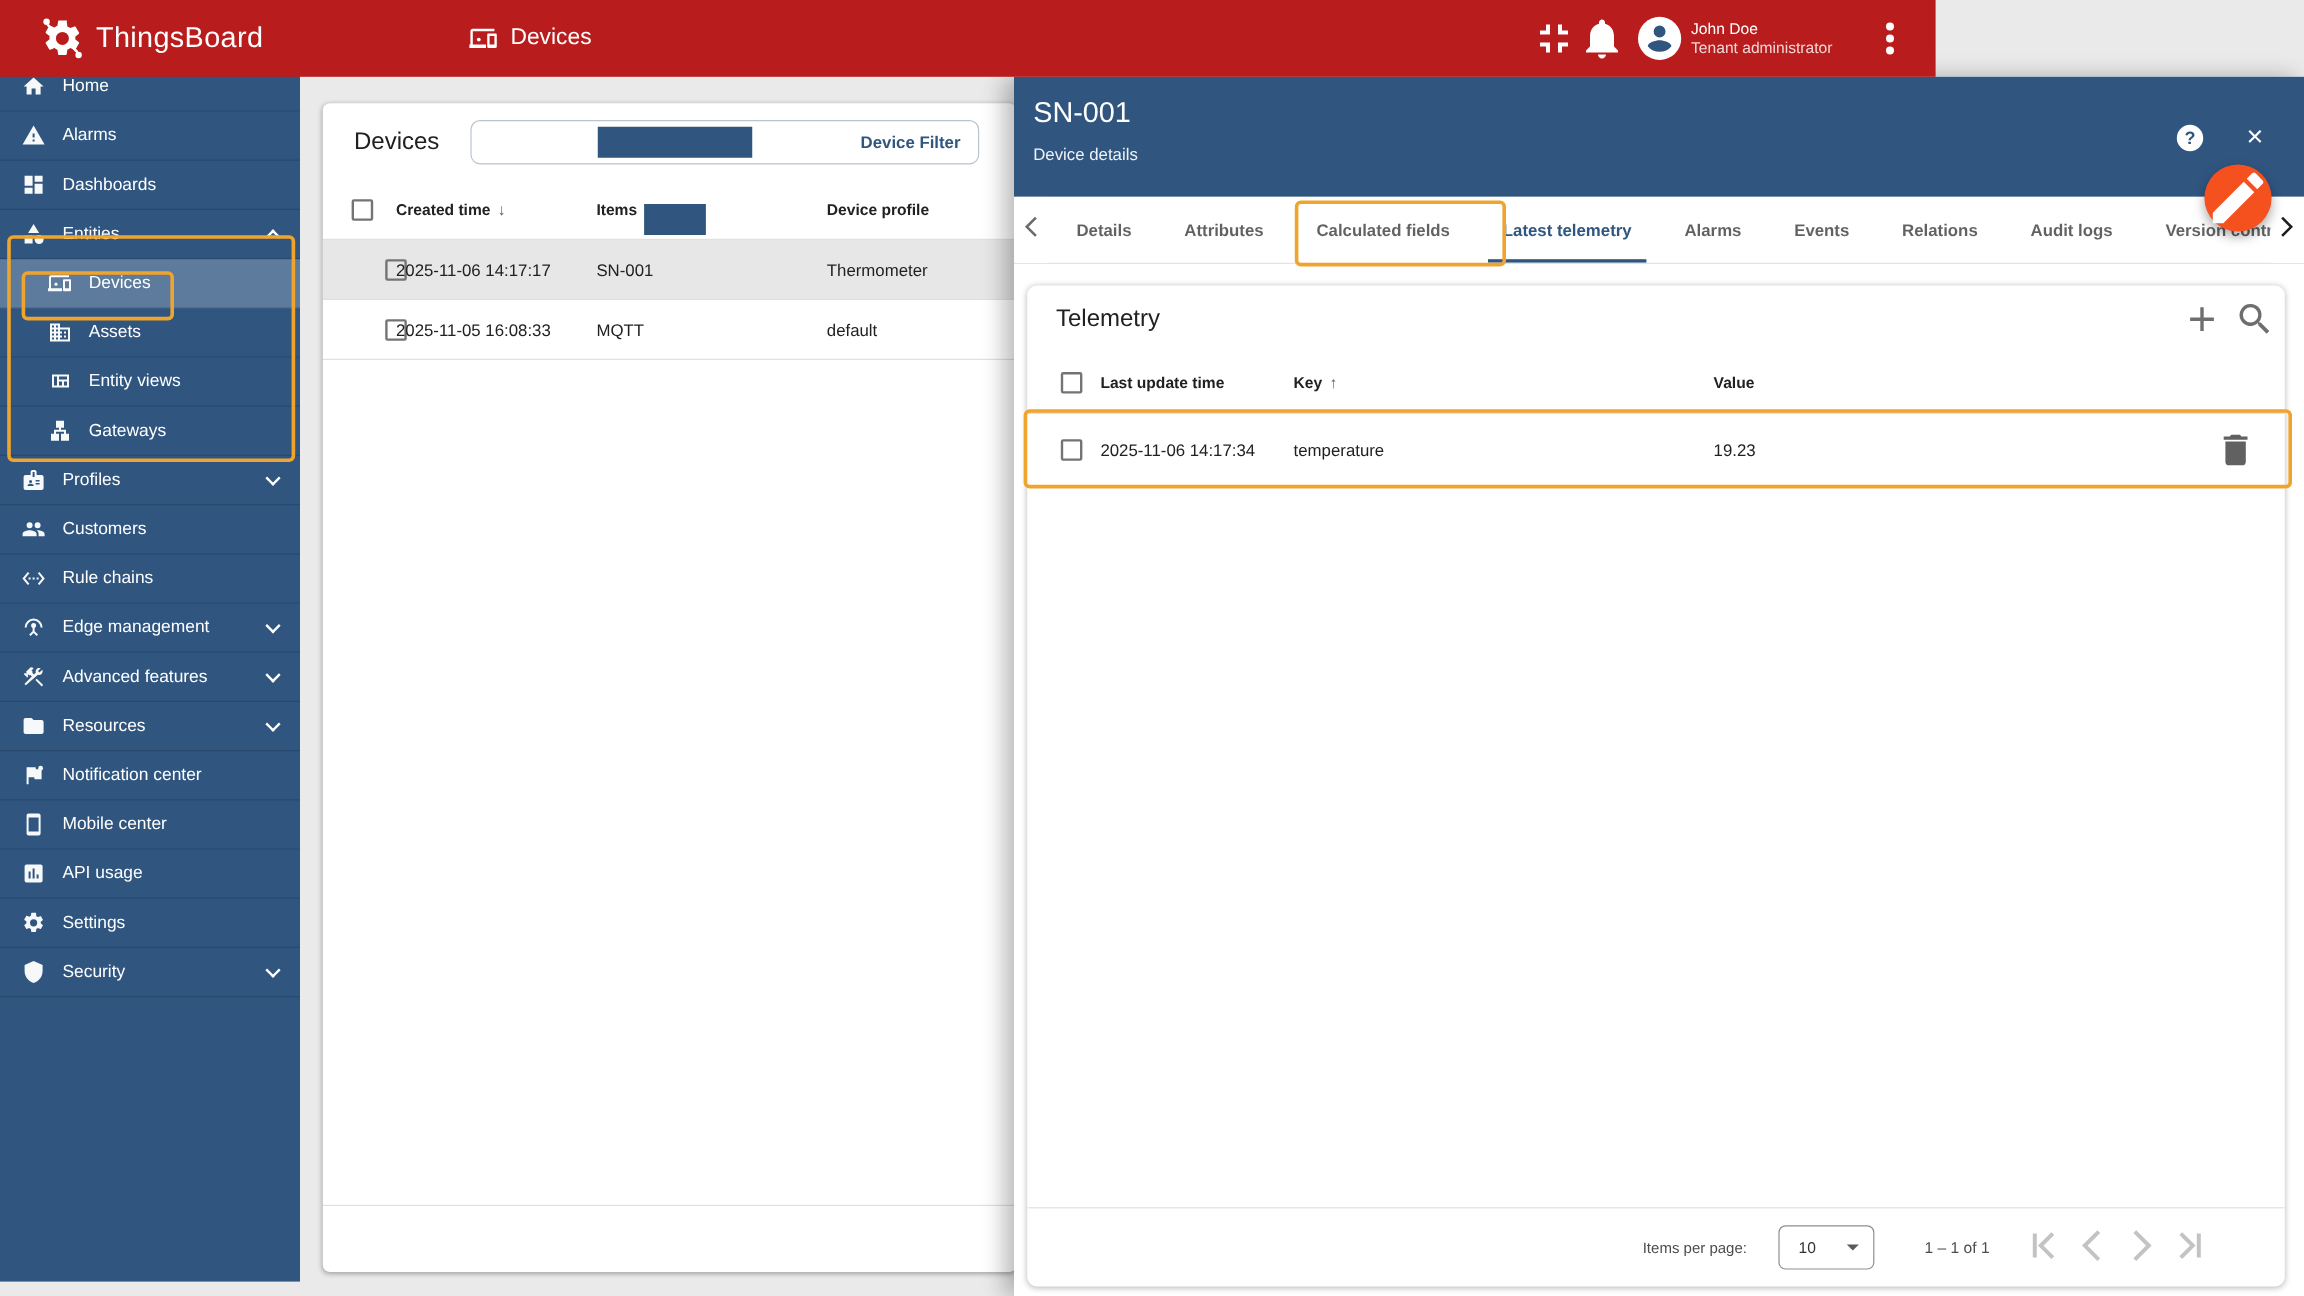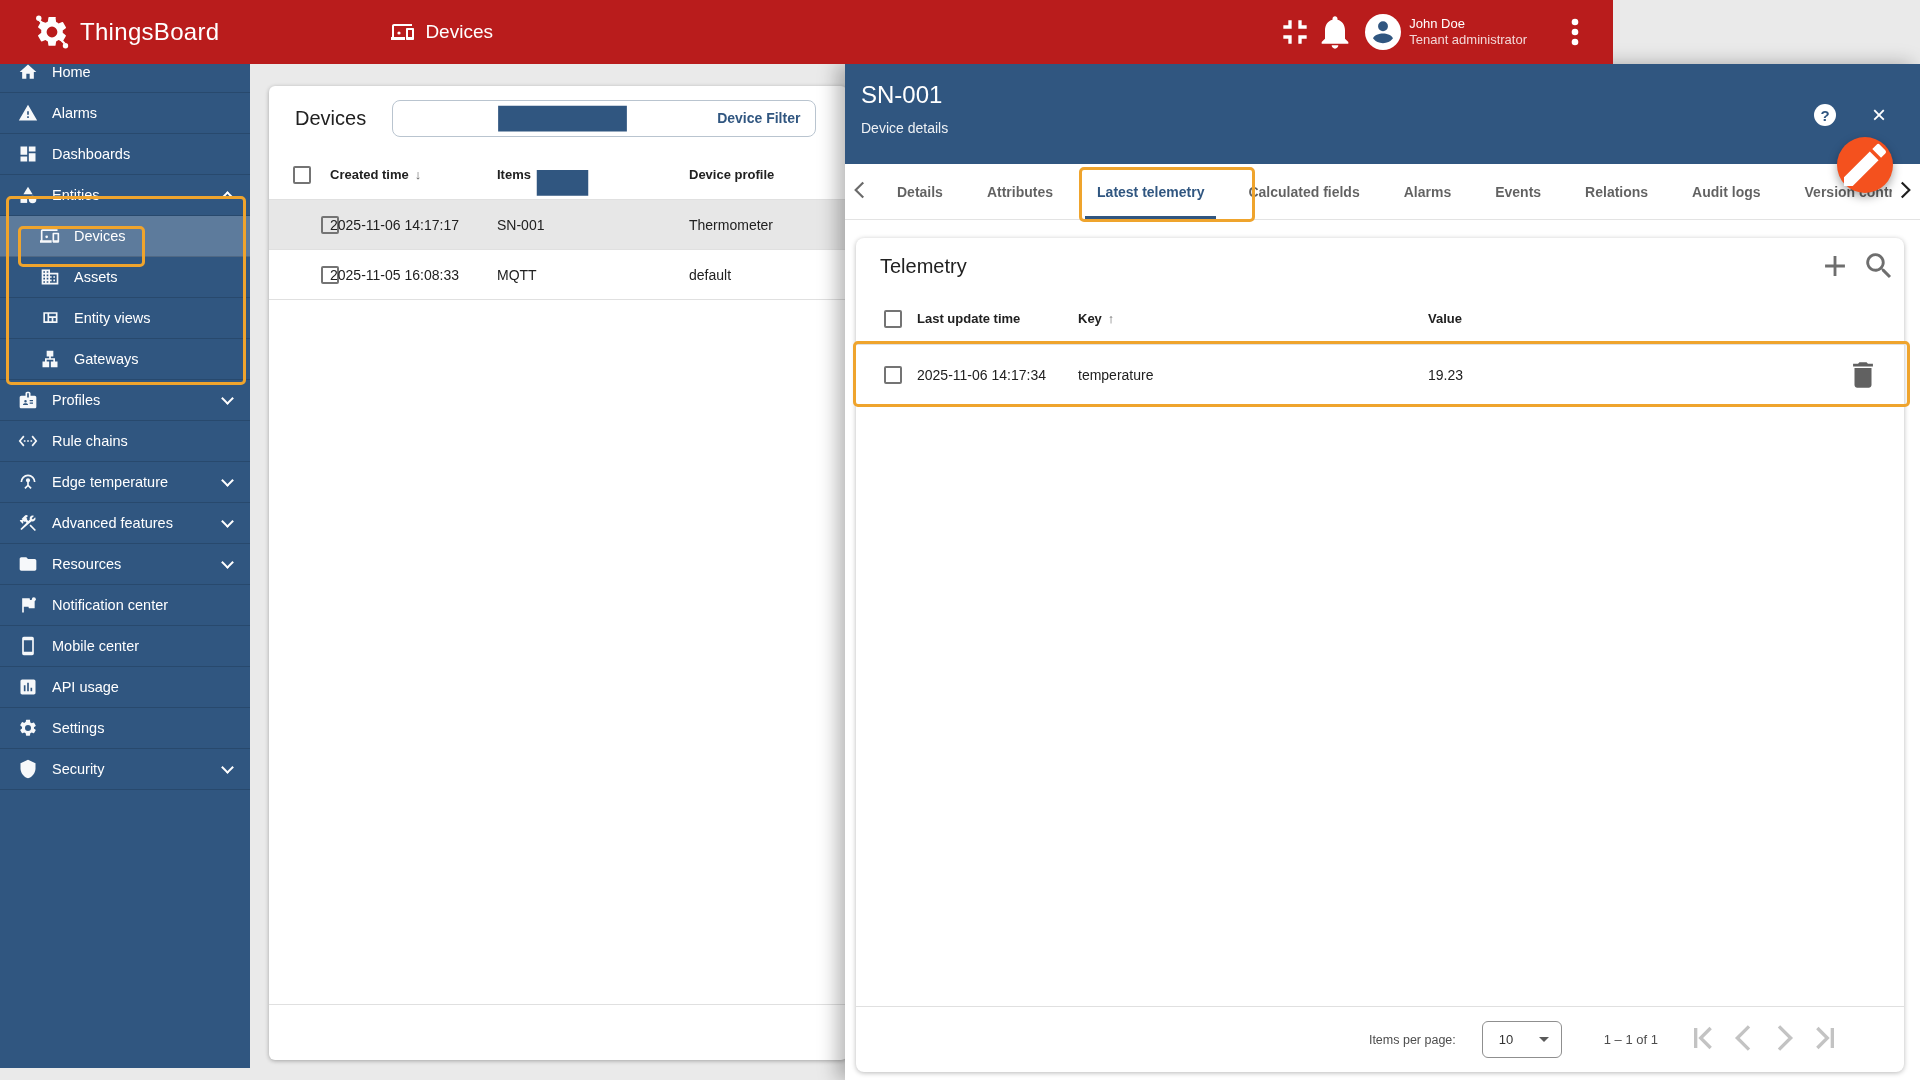--- a/index.html
+++ b/index.html
@@ -265,32 +265,40 @@
         <svg viewBox="0 0 24 24" fill="currentColor" style="width:100%;height:100%;display:block">
           <path d="M20 7h-5V4c0-1.1-.9-2-2-2h-2c-1.1 0-2 .9-2 2v3H4c-1.1 0-2 .9-2 2v11c0 1.1.9 2 2 2h16c1.1 0 2-.9 2-2V9c0-1.1-.9-2-2-2zM9 12a1.5 1.5 0 110 3 1.5 1.5 0 010-3zm3 6H6v-.75c0-1 2-1.5 3-1.5s3 .5 3 1.5V18zm1-9h-2V4h2v5zm5 7.5h-4V15h4v1.5zm0-3h-4V12h4v1.5z"></path>
         </svg>
       </span>
       <span>Profiles</span>
       <span class="chev down"></span>
     </div>
     <div class="nav-item">
       <span class="nicon" style="display: inline-block;">
         <svg viewBox="0 0 24 24" fill="currentColor" style="width:100%;height:100%;display:block">
+          <path d="M16 11a3 3 0 100-6 3 3 0 000 6zm-8 0a3 3 0 100-6 3 3 0 000 6zm0 2c-2.33 0-7 1.17-7 3.5V19h14v-2.5c0-2.33-4.67-3.5-7-3.5zm8 0c-.29 0-.62.02-.97.05 1.16.84 1.97 1.97 1.97 3.45V19h6v-2.5c0-2.33-4.67-3.5-7-3.5z"></path>
+        </svg>
+      </span>
+      <span>Customers</span>
+    </div>
+    <div class="nav-item">
+      <span class="nicon" style="display: inline-block;">
+        <svg viewBox="0 0 24 24" fill="currentColor" style="width:100%;height:100%;display:block">
           <path d="M7.77 6.76L6.23 5.48.82 12l5.41 6.52 1.54-1.28L3.42 12l4.35-5.24zM7 13h2v-2H7v2zm10-2h-2v2h2v-2zm-6 2h2v-2h-2v2zm6.77-7.52l-1.54 1.28L20.58 12l-4.35 5.24 1.54 1.28L23.18 12l-5.41-6.52z"></path>
         </svg>
       </span>
       <span>Rule chains</span>
     </div>
     <div class="nav-item">
       <span class="nicon" style="display: inline-block;">
         <svg viewBox="0 0 24 24" fill="currentColor" style="width:100%;height:100%;display:block">
           <path d="M12 5a7 7 0 017 7h2a9 9 0 00-18 0h2a7 7 0 017-7zm1 7.29c.88-.39 1.5-1.26 1.5-2.29a2.5 2.5 0 00-5 0c0 1.02.62 1.9 1.5 2.29v3.3L7.59 19 9 20.41l3-3 3 3L16.41 19 13 15.59v-3.3z"></path>
         </svg>
       </span>
-      <span>Edge temperature</span>
+      <span>Edge management</span>
       <span class="chev down"></span>
     </div>
     <div class="nav-item">
       <span class="nicon" style="display: inline-block;">
         <svg viewBox="0 0 24 24" fill="currentColor" style="width:100%;height:100%;display:block">
           <path d="M13.78 15.3l6.36 6.36 1.41-1.41-6.36-6.36-1.41 1.41zM17.5 10.1c1.93 0 3.5-1.57 3.5-3.5 0-.58-.16-1.12-.41-1.6l-2.7 2.7-1.49-1.49 2.7-2.7c-.48-.25-1.02-.41-1.6-.41a3.5 3.5 0 00-3.29 4.66l-1.85 1.85-1.78-1.78.71-.71-1.41-1.41L12 3.59a3 3 0 00-4.24 0L4.22 7.13l1.41 1.41H2.81l-.71.71 3.54 3.54.71-.71V9.25l1.41 1.41.71-.71 1.78 1.78-7.41 7.41 1.41 1.41L16.34 9.9c.36.13.75.2 1.16.2z"></path>
         </svg>
       </span>
       <span>Advanced features</span>
       <span class="chev down"></span>
@@ -391,22 +399,22 @@
     <div class="close-btn">×</div>
   </div>
   <div class="tabs-bar" id="tabsbar">
     <div class="tab-scroll left">
       <span style="display: inline-block;"><svg viewBox="0 0 24 24" fill="none" stroke="currentColor" stroke-width="2" style="width:100%;height:100%">
             <polyline points="15 5 8 12 15 19"></polyline>
           </svg></span>
     </div>
     <div class="tab">Details</div>
       <div class="tab">Attributes</div>
+      <div class="tab">Calculated fields</div>
       <div class="tab active">Latest telemetry</div>
-      <div class="tab">Calculated fields</div>
       <div class="tab">Alarms</div>
       <div class="tab">Events</div>
       <div class="tab">Relations</div>
       <div class="tab">Audit logs</div>
       <div class="tab">Version control</div>
       <div class="tab-scroll right">
       <span style="display: inline-block;"><svg viewBox="0 0 24 24" fill="none" stroke="currentColor" stroke-width="2" style="width:100%;height:100%">
             <polyline points="9 5 16 12 9 19"></polyline>
           </svg></span>
     </div>

